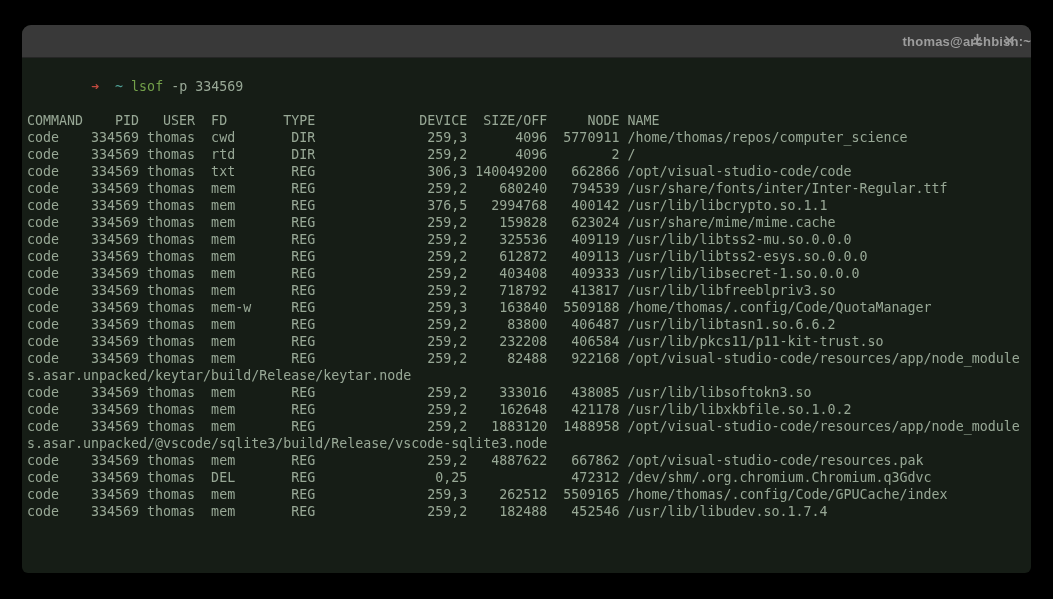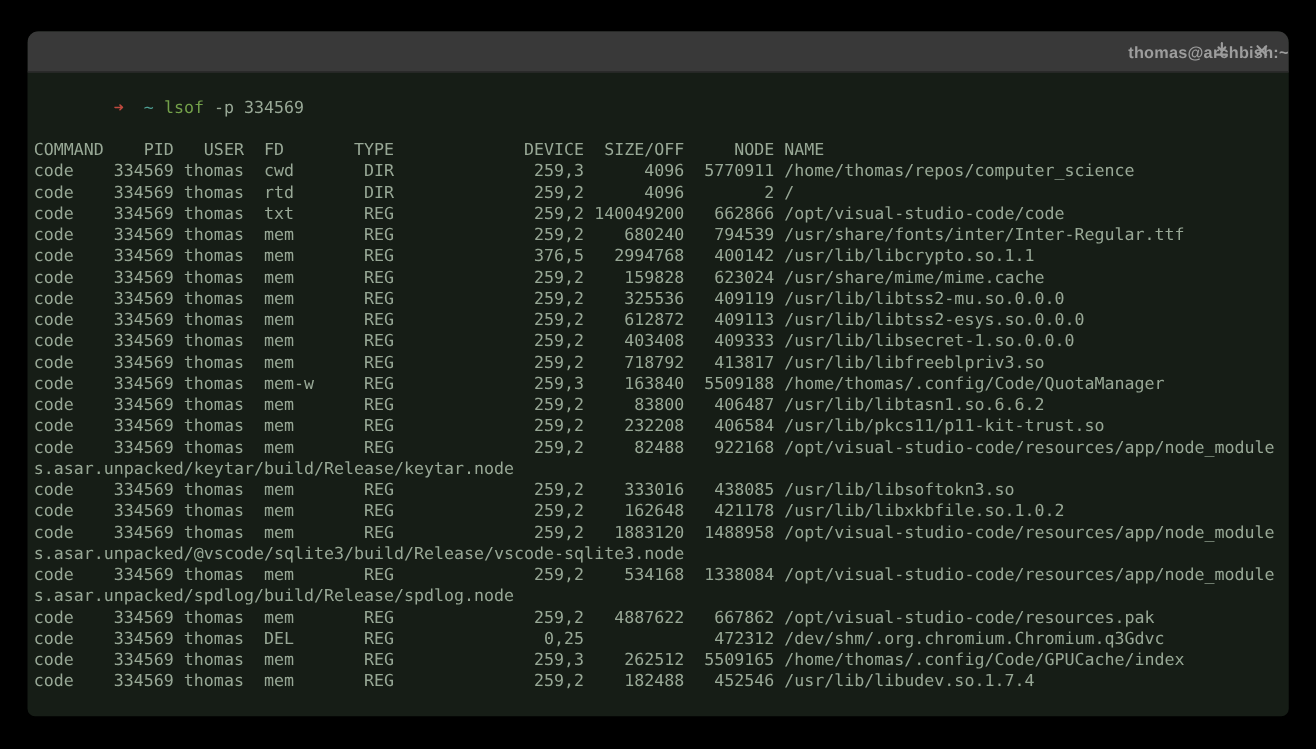--- a/index.html
+++ b/index.html
@@ -72,36 +72,35 @@
     </div>
 
     <div class="term">
       <div class="term-line prompt">
         <span class="c-arrow">➜</span><span>  </span><span class="c-dir">~</span><span> </span><span class="c-cmd">lsof</span><span> -p 334569</span>
       </div>
       <div>
           <div class="term-line">COMMAND    PID   USER  FD       TYPE             DEVICE  SIZE/OFF     NODE NAME</div>
           <div class="term-line">code    334569 thomas  cwd       DIR              259,3      4096  5770911 /home/thomas/repos/computer_science</div>
           <div class="term-line">code    334569 thomas  rtd       DIR              259,2      4096        2 /</div>
-          <div class="term-line">code    334569 thomas  txt       REG              259,2 140049200   662866 /opt/visual-studio-code/code</div>
+          <div class="term-line">code    334569 thomas  txt       REG              306,3 140049200   662866 /opt/visual-studio-code/code</div>
           <div class="term-line">code    334569 thomas  mem       REG              259,2    680240   794539 /usr/share/fonts/inter/Inter-Regular.ttf</div>
           <div class="term-line">code    334569 thomas  mem       REG              376,5   2994768   400142 /usr/lib/libcrypto.so.1.1</div>
           <div class="term-line">code    334569 thomas  mem       REG              259,2    159828   623024 /usr/share/mime/mime.cache</div>
           <div class="term-line">code    334569 thomas  mem       REG              259,2    325536   409119 /usr/lib/libtss2-mu.so.0.0.0</div>
           <div class="term-line">code    334569 thomas  mem       REG              259,2    612872   409113 /usr/lib/libtss2-esys.so.0.0.0</div>
           <div class="term-line">code    334569 thomas  mem       REG              259,2    403408   409333 /usr/lib/libsecret-1.so.0.0.0</div>
           <div class="term-line">code    334569 thomas  mem       REG              259,2    718792   413817 /usr/lib/libfreeblpriv3.so</div>
           <div class="term-line">code    334569 thomas  mem-w     REG              259,3    163840  5509188 /home/thomas/.config/Code/QuotaManager</div>
           <div class="term-line">code    334569 thomas  mem       REG              259,2     83800   406487 /usr/lib/libtasn1.so.6.6.2</div>
           <div class="term-line">code    334569 thomas  mem       REG              259,2    232208   406584 /usr/lib/pkcs11/p11-kit-trust.so</div>
           <div class="term-line">code    334569 thomas  mem       REG              259,2     82488   922168 /opt/visual-studio-code/resources/app/node_modules.asar.unpacked/keytar/build/Release/keytar.node</div>
           <div class="term-line">code    334569 thomas  mem       REG              259,2    333016   438085 /usr/lib/libsoftokn3.so</div>
           <div class="term-line">code    334569 thomas  mem       REG              259,2    162648   421178 /usr/lib/libxkbfile.so.1.0.2</div>
           <div class="term-line">code    334569 thomas  mem       REG              259,2   1883120  1488958 /opt/visual-studio-code/resources/app/node_modules.asar.unpacked/@vscode/sqlite3/build/Release/vscode-sqlite3.node</div>
-          <div class="term-line">code    334569 thomas  mem       REG              259,2    534168  1338084 /opt/visual-studio-code/resources/app/node_modules.asar.unpacked/spdlog/build/Release/spdlog.node</div>
           <div class="term-line">code    334569 thomas  mem       REG              259,2   4887622   667862 /opt/visual-studio-code/resources.pak</div>
           <div class="term-line">code    334569 thomas  DEL       REG               0,25             472312 /dev/shm/.org.chromium.Chromium.q3Gdvc</div>
           <div class="term-line">code    334569 thomas  mem       REG              259,3    262512  5509165 /home/thomas/.config/Code/GPUCache/index</div>
           <div class="term-line">code    334569 thomas  mem       REG              259,2    182488   452546 /usr/lib/libudev.so.1.7.4</div>
         </div>
     </div>
 
   </div>
 </div>
 

